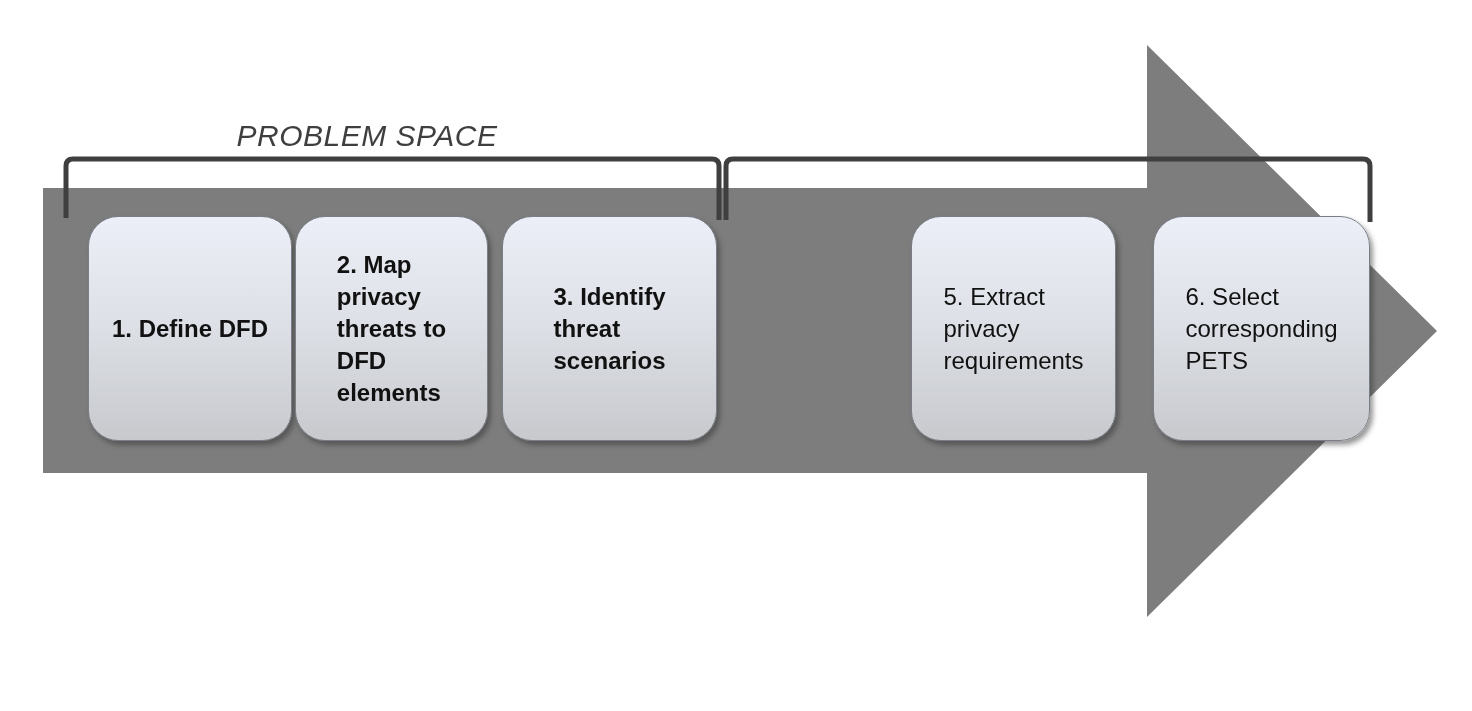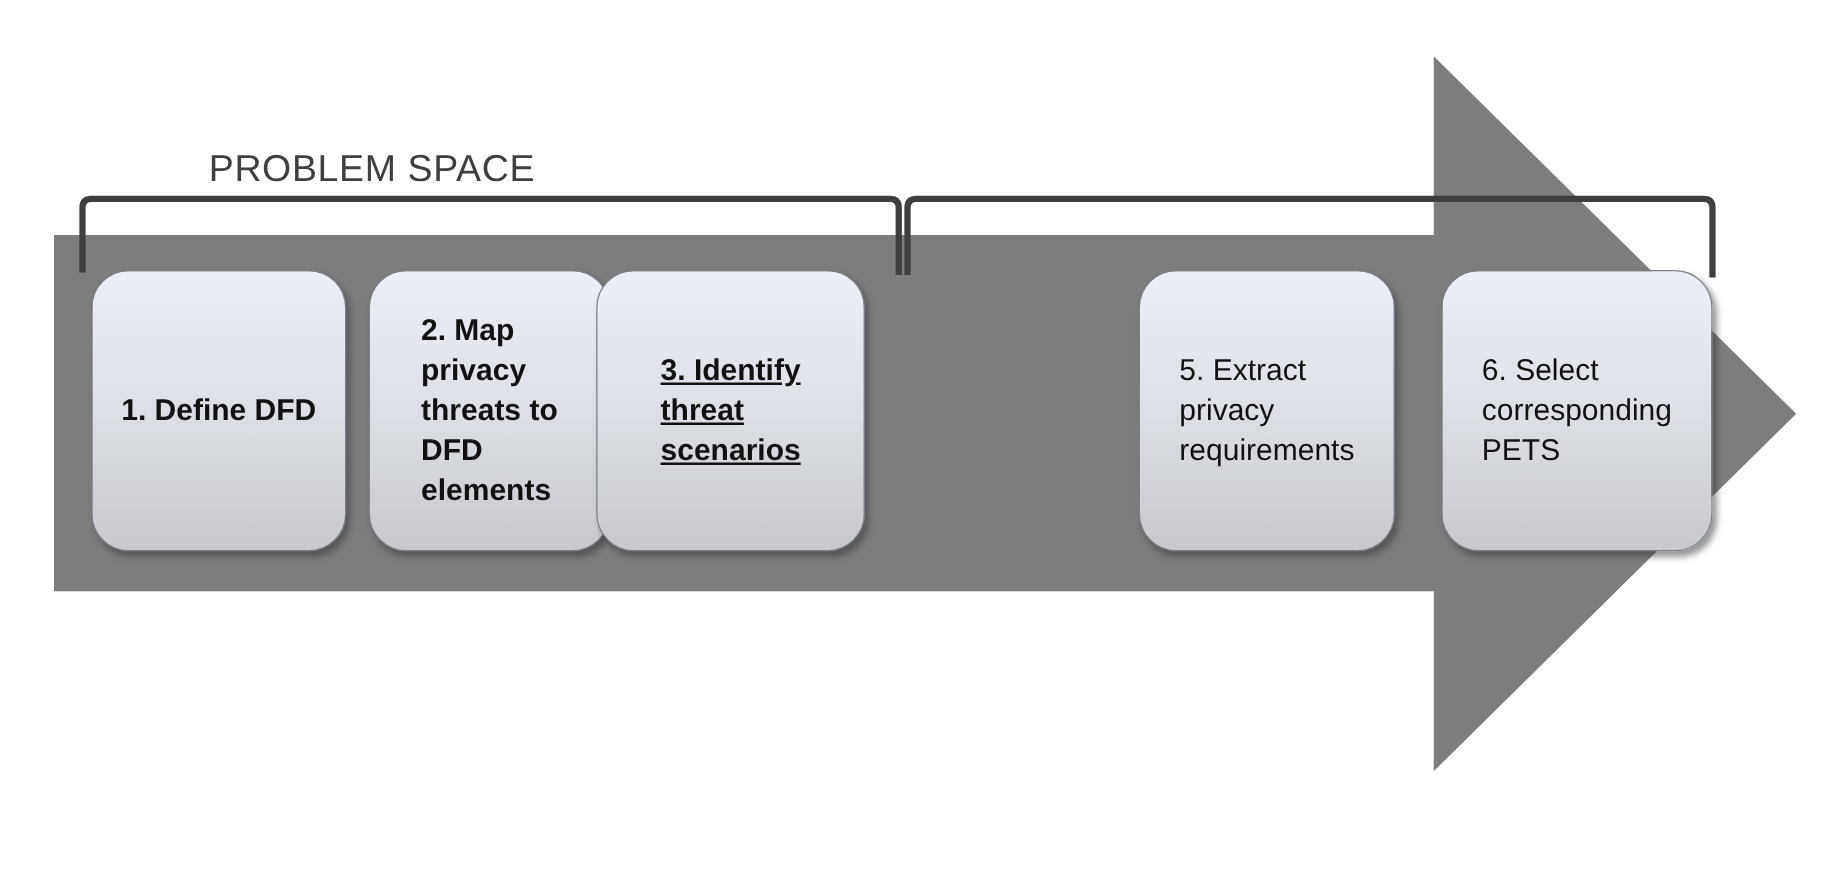--- a/index.html
+++ b/index.html
@@ -60,25 +60,26 @@
     stroke: var(--bracket-stroke);
     stroke-width: 5px;
   }
 
   .space-label {
     position: absolute;
     top: 118px;
     height: 36px;
     line-height: 36px;
     width: 400px;
-    text-align: left;
+    text-align: center;
     font-size: 30px;
     letter-spacing: 0.5px;
     color: var(--space-label-text);
     z-index: 3;
+    font-style: italic;
   }
   .space-label.problem { left: 167px; }
   .space-label.solution { left: 768px; }
 
   .step {
     position: absolute;
     top: 216px;
     height: 225px;
     border-radius: 30px;
     border: 1px solid var(--step-border);
@@ -93,23 +94,23 @@
     text-align: left;
     font-size: 24px;
     line-height: 32px;
     color: var(--step-text);
     white-space: pre-line;
     padding: 0 6px;
     z-index: 2;
   }
   .step.bold { font-weight: bold; }
 
-  .step.s1 { left: 73px;   width: 204px; }
+  .step.s1 { left: 88px;   width: 204px; }
   .step.s2 { left: 295px;  width: 193px; }
-  .step.s3 { left: 477px;  width: 215px; text-decoration: underline; }
+  .step.s3 { left: 502px;  width: 215px; }
   .step.s4 { left: 733px;  width: 190px; }
   .step.s5 { left: 911px;  width: 205px; }
   .step.s6 { left: 1153px; width: 217px; }
 </style>
 </head>
 <body>
 
 <div class="canvas">
 
   <div class="arrow-shape"></div>

